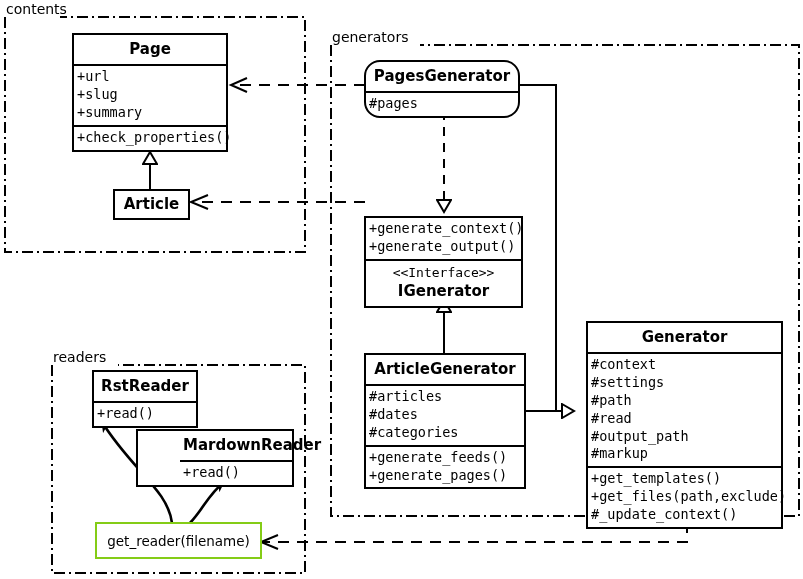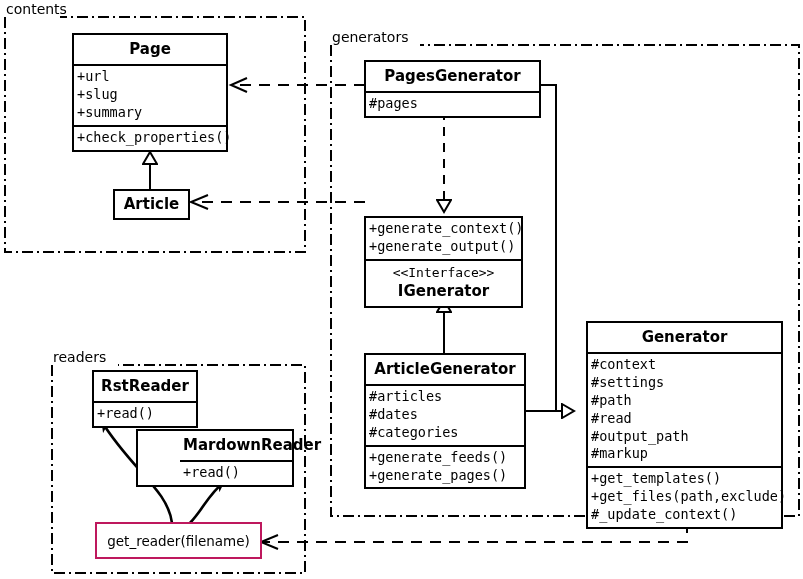--- a/index.html
+++ b/index.html
@@ -70,21 +70,21 @@
     font-family: "DejaVu Sans Mono", monospace;
     font-size: 13.5px;
     line-height: 1.32;
     color: #000;
     white-space: pre;
   }
   .plainbox {
     position: absolute;
     box-sizing: border-box;
     background: #fff;
-    border: 2px solid #be185d;
+    border: 2px solid #84cc16;
     display: flex;
     align-items: center;
     justify-content: center;
     font-family: "DejaVu Sans", sans-serif;
     font-size: 13.5px;
     color: #000;
     z-index: 5;
   }
 </style>
 </head>
@@ -144,21 +144,21 @@
     </div>
     <div class="sect">
       <div class="row">+check_properties()</div>
     </div>
   </div>
 
   <div class="uml" style="left:113px; top:189px; width:77px;">
     <div class="sect cname" style="padding:3px 3px 4px 3px;">Article</div>
   </div>
 
-  <div class="uml" style="left:364px; top:60px; width:177px;">
+  <div class="uml" style="left:364px; top:60px; width:156px;border-radius:16px;">
     <div class="sect cname">PagesGenerator</div>
     <div class="sect">
       <div class="row">#pages</div>
     </div>
   </div>
 
   <div class="uml" style="left:364px; top:216px; width:159px;">
     <div class="sect">
       <div class="row">+generate_context()</div>
       <div class="row">+generate_output()</div>

